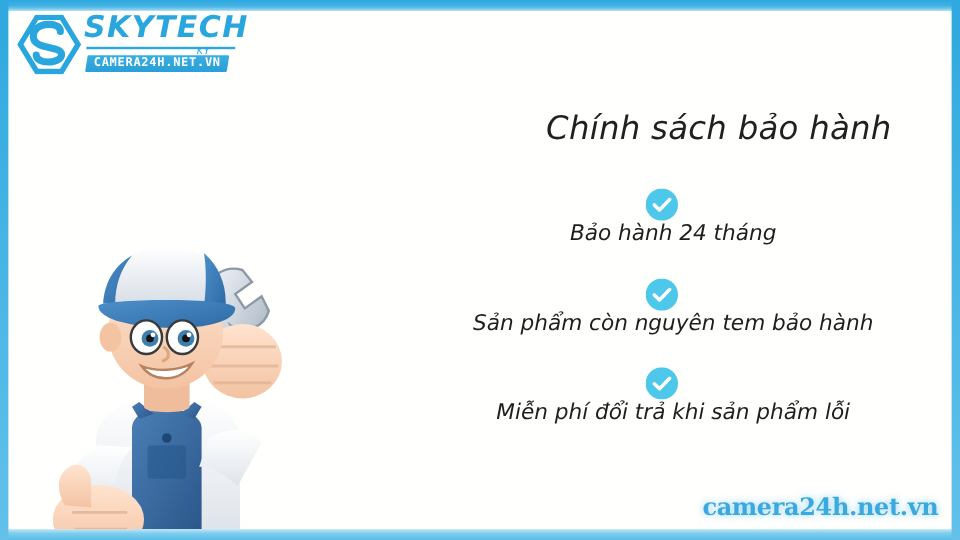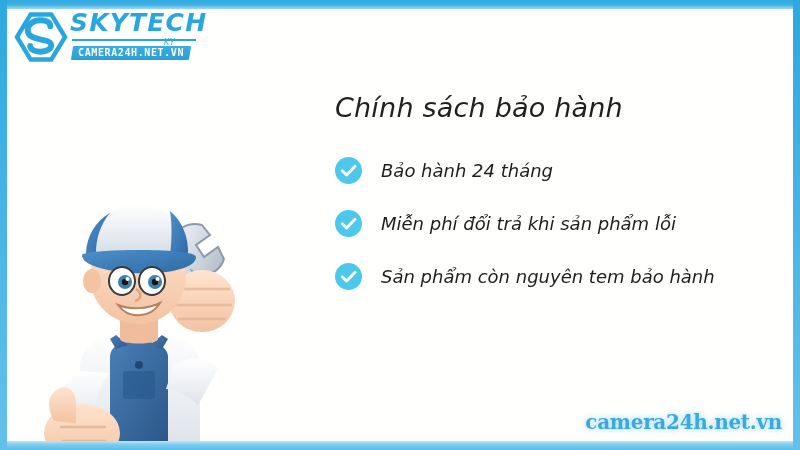--- a/index.html
+++ b/index.html
@@ -120,35 +120,36 @@
     position: absolute;
     left: 335px;
     top: 92px;
     width: 452px;
   }
   #page-title {
     font-family: "DejaVu Sans", sans-serif;
     font-style: italic;
     font-size: 27px;
     color: #211f1f;
-    text-align: left;
+    text-align: right;
     margin: 0 0 34px 0;
     padding-right: 44px;
     font-weight: normal;
     letter-spacing: 0.2px;
   }
   .feature-list {
     list-style: none;
     margin: 0;
     padding: 0;
   }
   .feature-item {
     display: flex;
     align-items: center;
     margin-bottom: 26px;
+    flex-direction: column;
   }
   .feature-item:last-child { margin-bottom: 0; }
   .check-icon {
     flex: 0 0 auto;
     width: 27px;
     height: 27px;
     margin-right: 19px;
   }
   .feature-text {
     font-family: "DejaVu Sans", sans-serif;
@@ -292,29 +293,29 @@
           <path d="M7.5 14.3 L12 18.6 L20.8 9.6" fill="none" stroke="#ffffff" stroke-width="3" stroke-linecap="round" stroke-linejoin="round"></path>
         </svg>
         <span class="feature-text">Bảo hành 24 tháng</span>
       </li>
 
       <li class="feature-item">
         <svg class="check-icon" viewBox="0 0 28 28">
           <circle cx="14" cy="14" r="14" fill="#4ec8ea"></circle>
           <path d="M7.5 14.3 L12 18.6 L20.8 9.6" fill="none" stroke="#ffffff" stroke-width="3" stroke-linecap="round" stroke-linejoin="round"></path>
         </svg>
-        <span class="feature-text">Miễn phí đổi trả khi sản phẩm lỗi</span>
+        <span class="feature-text">Sản phẩm còn nguyên tem bảo hành</span>
       </li>
 
       <li class="feature-item">
         <svg class="check-icon" viewBox="0 0 28 28">
           <circle cx="14" cy="14" r="14" fill="#4ec8ea"></circle>
           <path d="M7.5 14.3 L12 18.6 L20.8 9.6" fill="none" stroke="#ffffff" stroke-width="3" stroke-linecap="round" stroke-linejoin="round"></path>
         </svg>
-        <span class="feature-text">Sản phẩm còn nguyên tem bảo hành</span>
+        <span class="feature-text">Miễn phí đổi trả khi sản phẩm lỗi</span>
       </li>
 
     </ul>
   </div>
 
   <div id="watermark">camera24h.net.vn</div>
 
 </div>
 
 </body></html>

